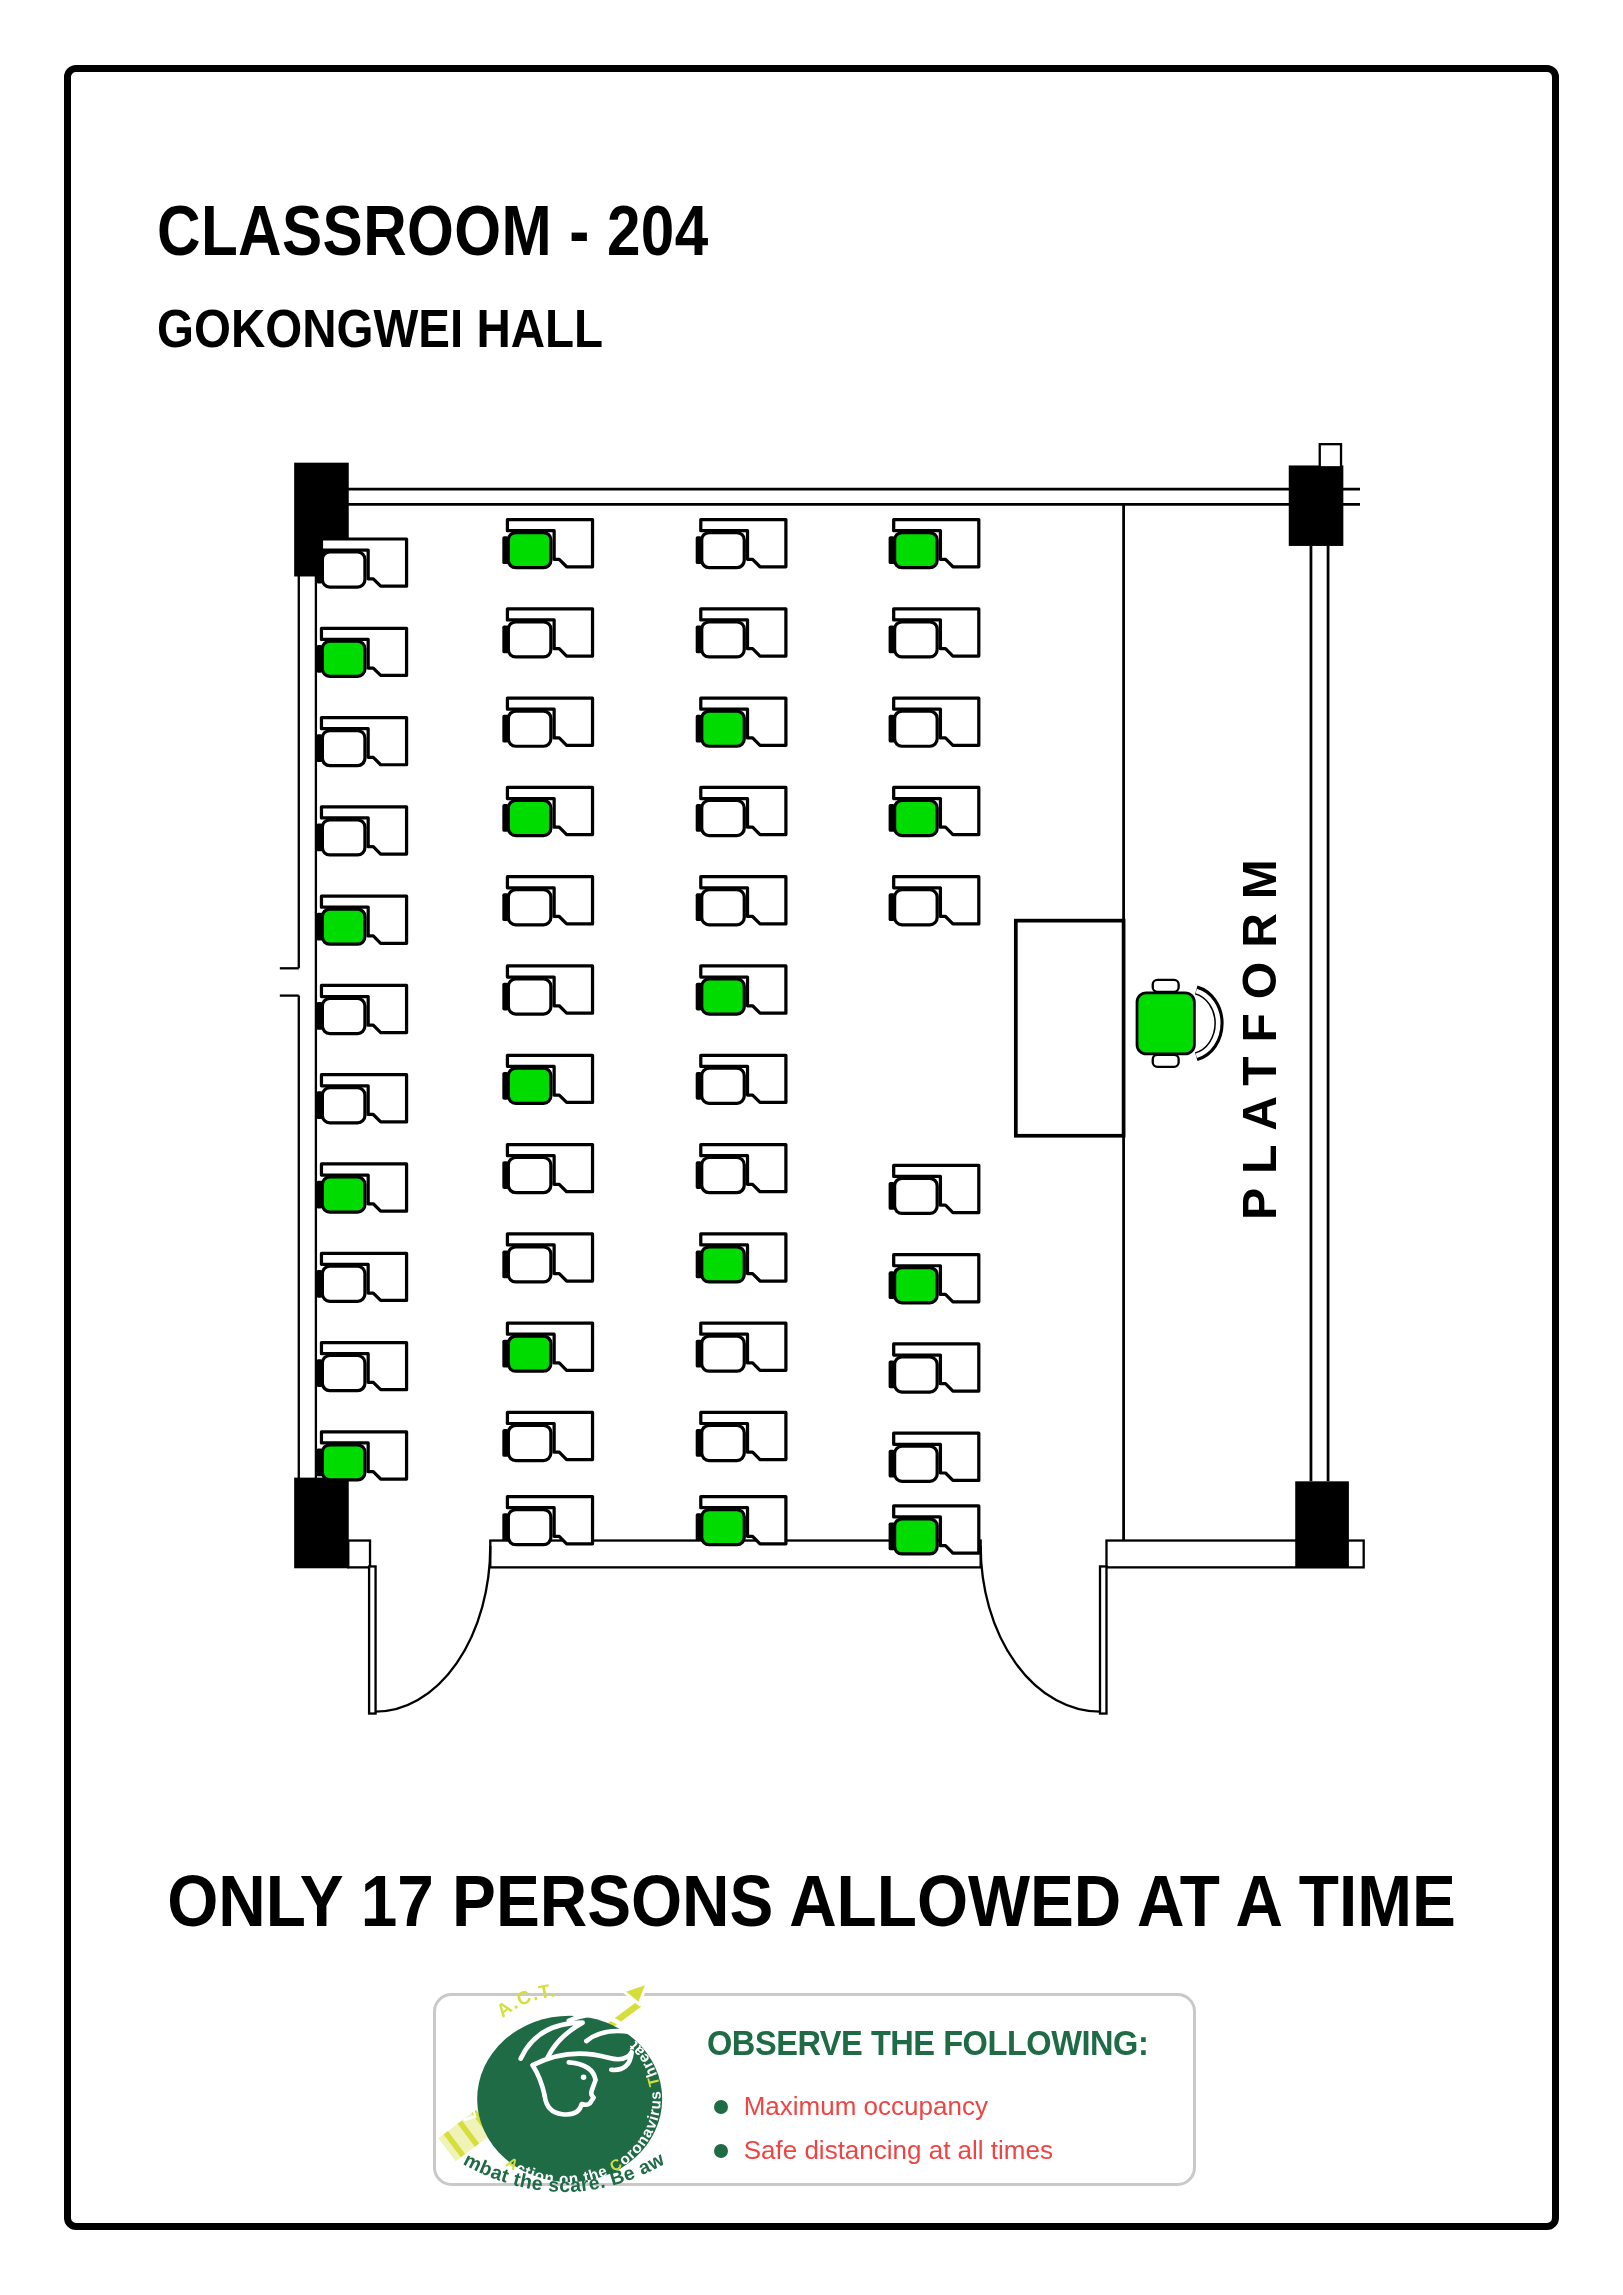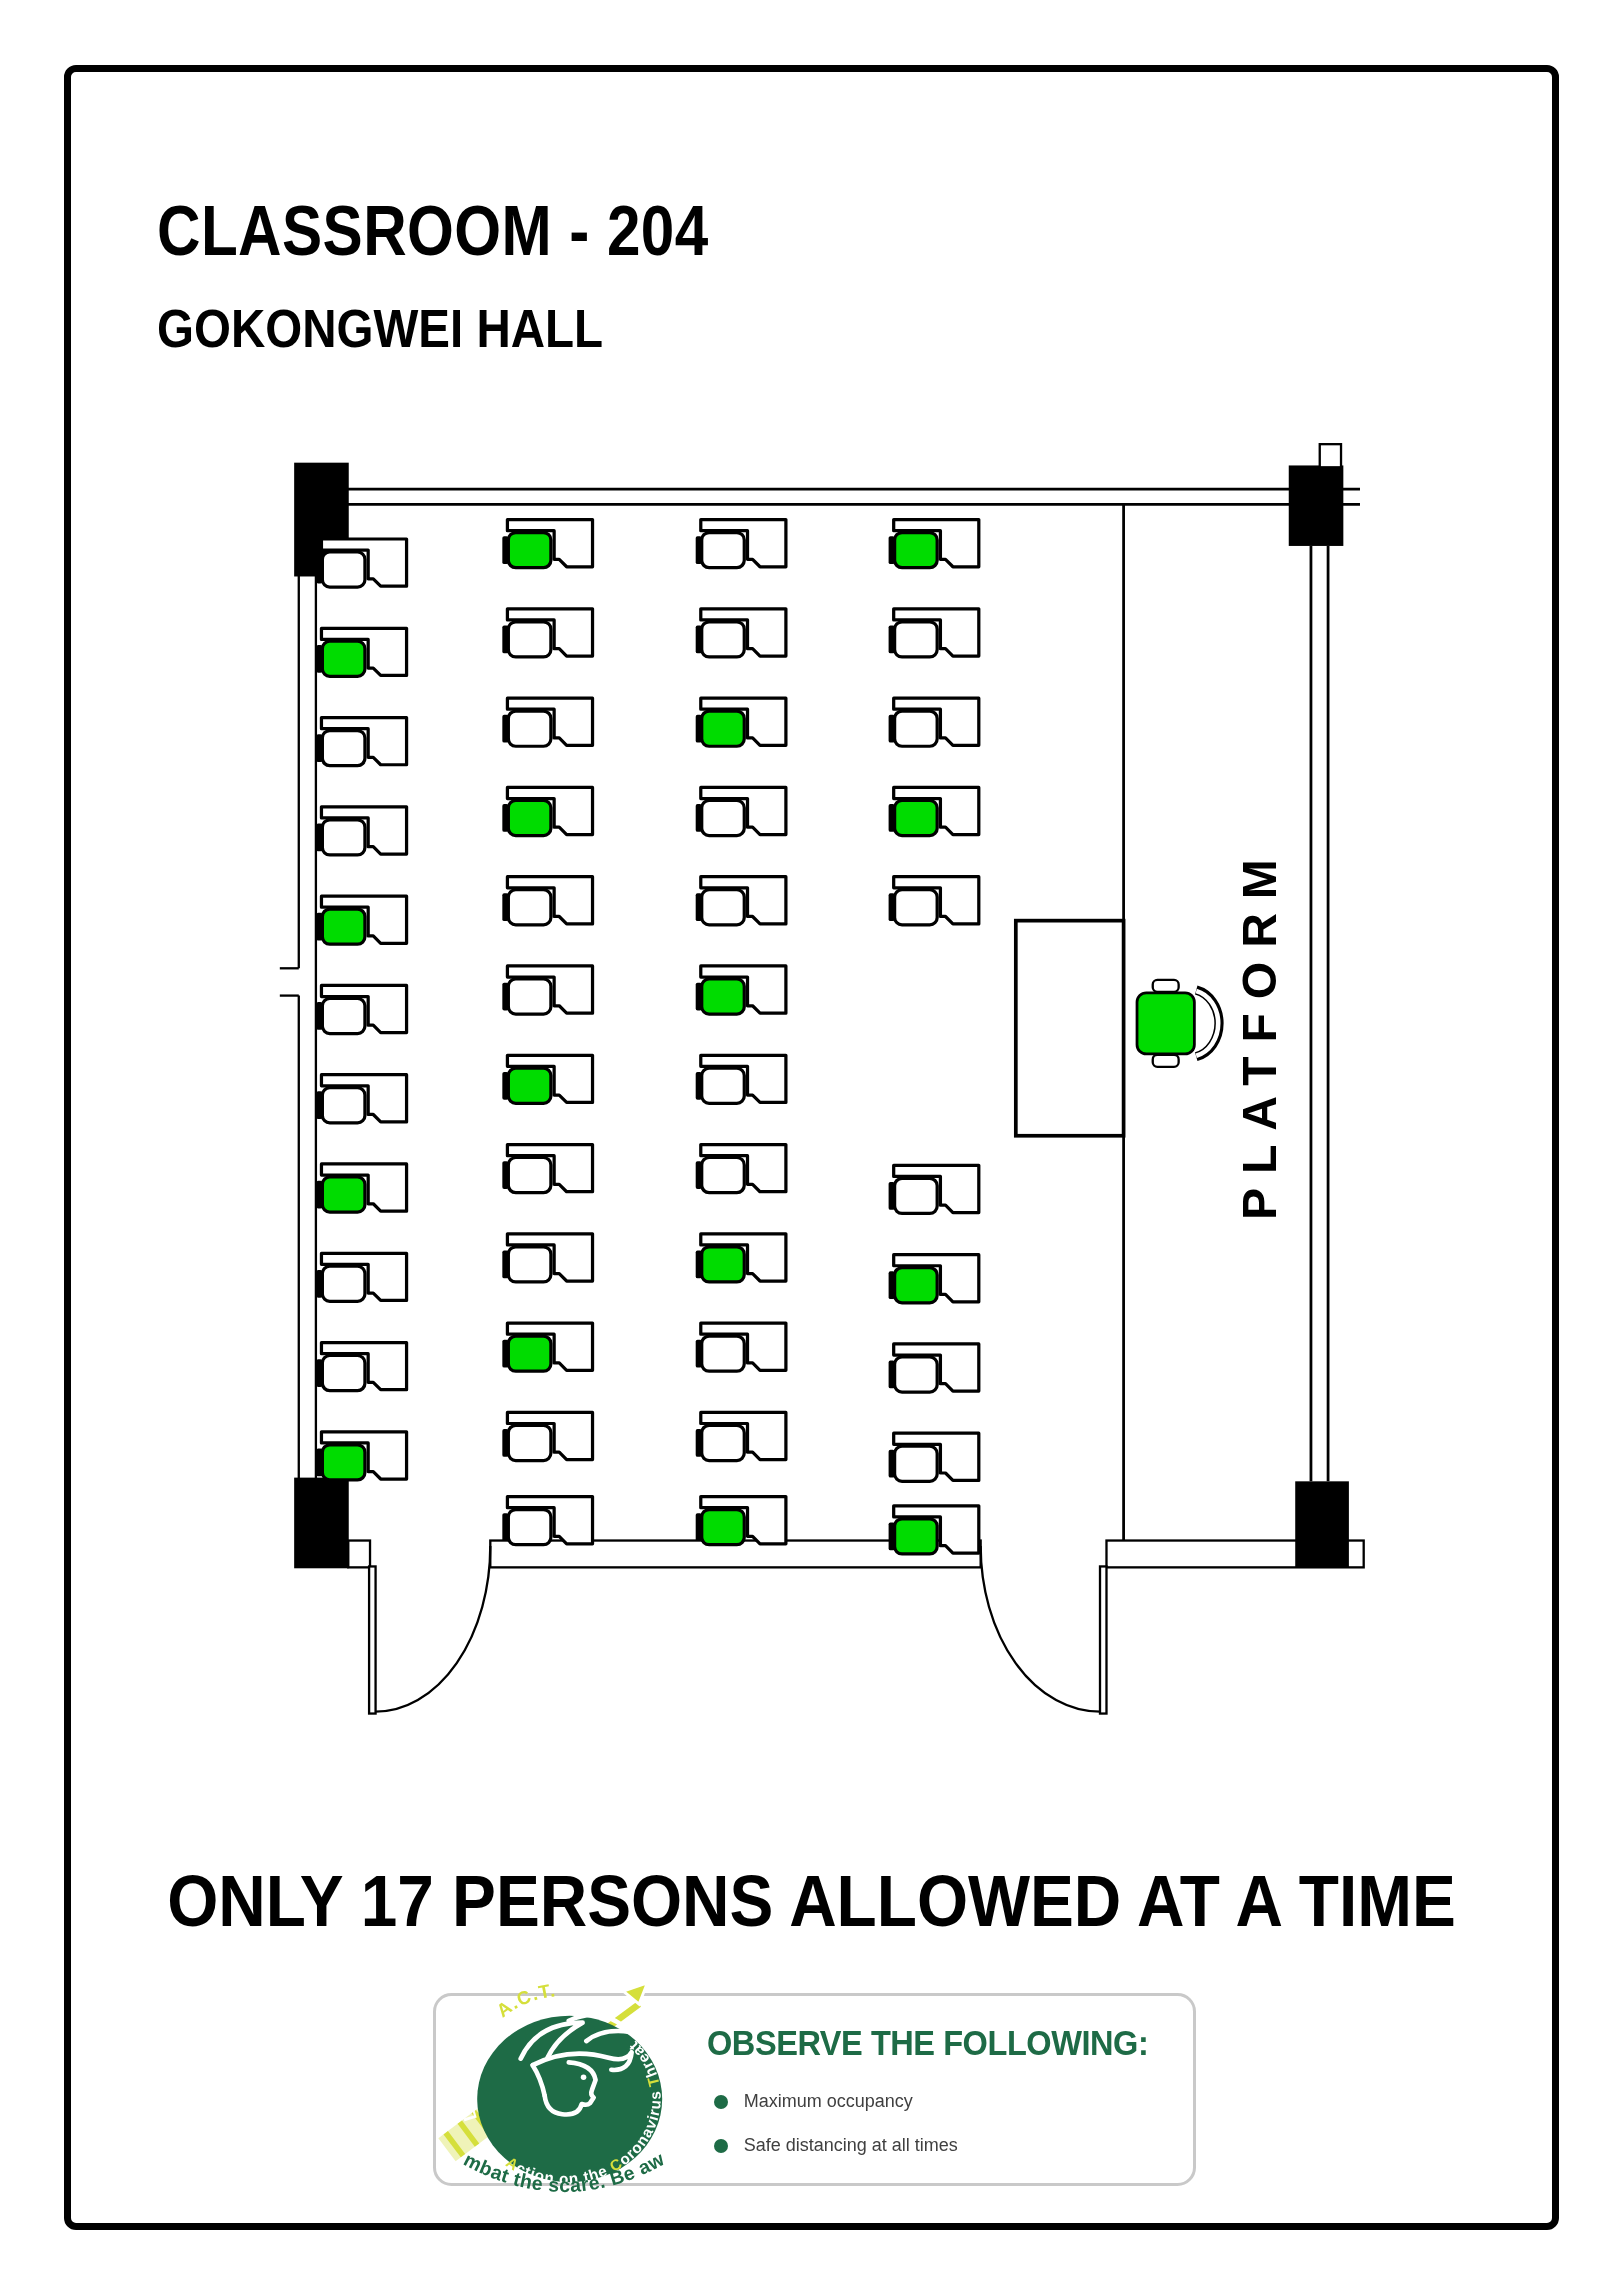--- a/index.html
+++ b/index.html
@@ -19,21 +19,21 @@
   #badge{position:absolute;left:433px;top:1993px;width:757px;height:187px;
          background:#fff;border:3.2px solid #c9c9c9;border-radius:18.5px;}
   #badge-logo{position:absolute;left:-5.6px;top:-29px;}
   .observe{position:absolute;left:271px;top:27px;font-size:35px;font-weight:bold;
          color:var(--brand-green,#1E6B46);transform:scaleX(.93);transform-origin:left top;
          letter-spacing:-0.5px;white-space:nowrap;}
   .bullet-row{position:absolute;left:278px;display:flex;align-items:center;gap:15.7px;}
   .bullet-row.b1{top:95px;}
   .bullet-row.b2{top:139px;justify-content:space-between;}
   .dot{width:14px;height:14px;border-radius:50%;background:var(--brand-green,#1E6B46);flex:0 0 auto;}
-  .bullet-text{font-size:18px;color:#404040;font-weight:400;letter-spacing:0px;white-space:nowrap;}
+  .bullet-text{font-size:26px;color:#ef4444;font-weight:400;letter-spacing:0px;white-space:nowrap;}
   
   .wall{stroke:#000;stroke-width:6;fill:none;}
   .thin{stroke:#000;stroke-width:5;fill:none;}
   .wwhite{fill:#fff;stroke:#000;stroke-width:5;}
   .pillar{fill:#000;stroke:none;}
   .platform-label{font-family:"Liberation Sans",sans-serif;font-weight:bold;
         font-size:104px;letter-spacing:30px;fill:#000;}
   .logo-arc-top{font-size:40px;font-weight:bold;letter-spacing:3px;}
   .logo-arc-mid{font-size:33px;font-weight:bold;letter-spacing:2px;}
   .logo-arc-bot{font-size:42px;font-weight:bold;letter-spacing:1px;}

